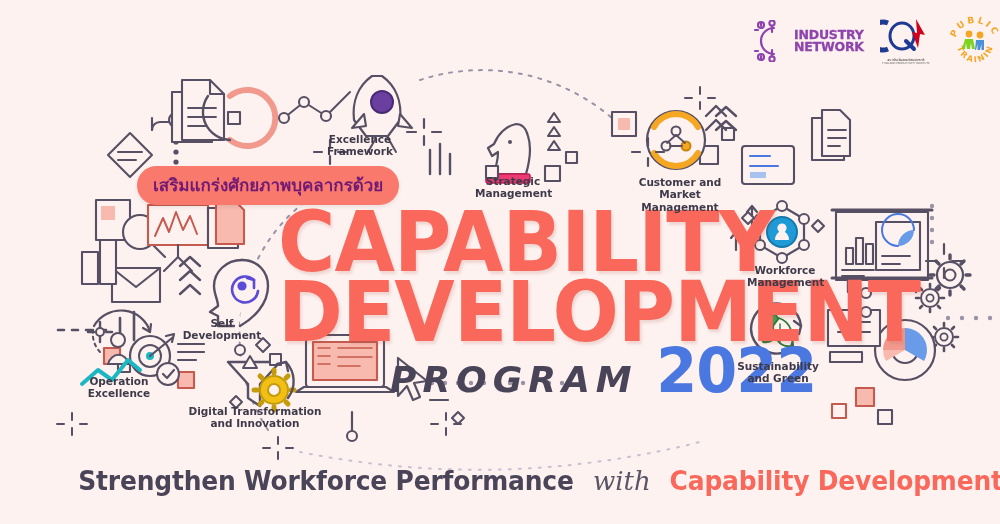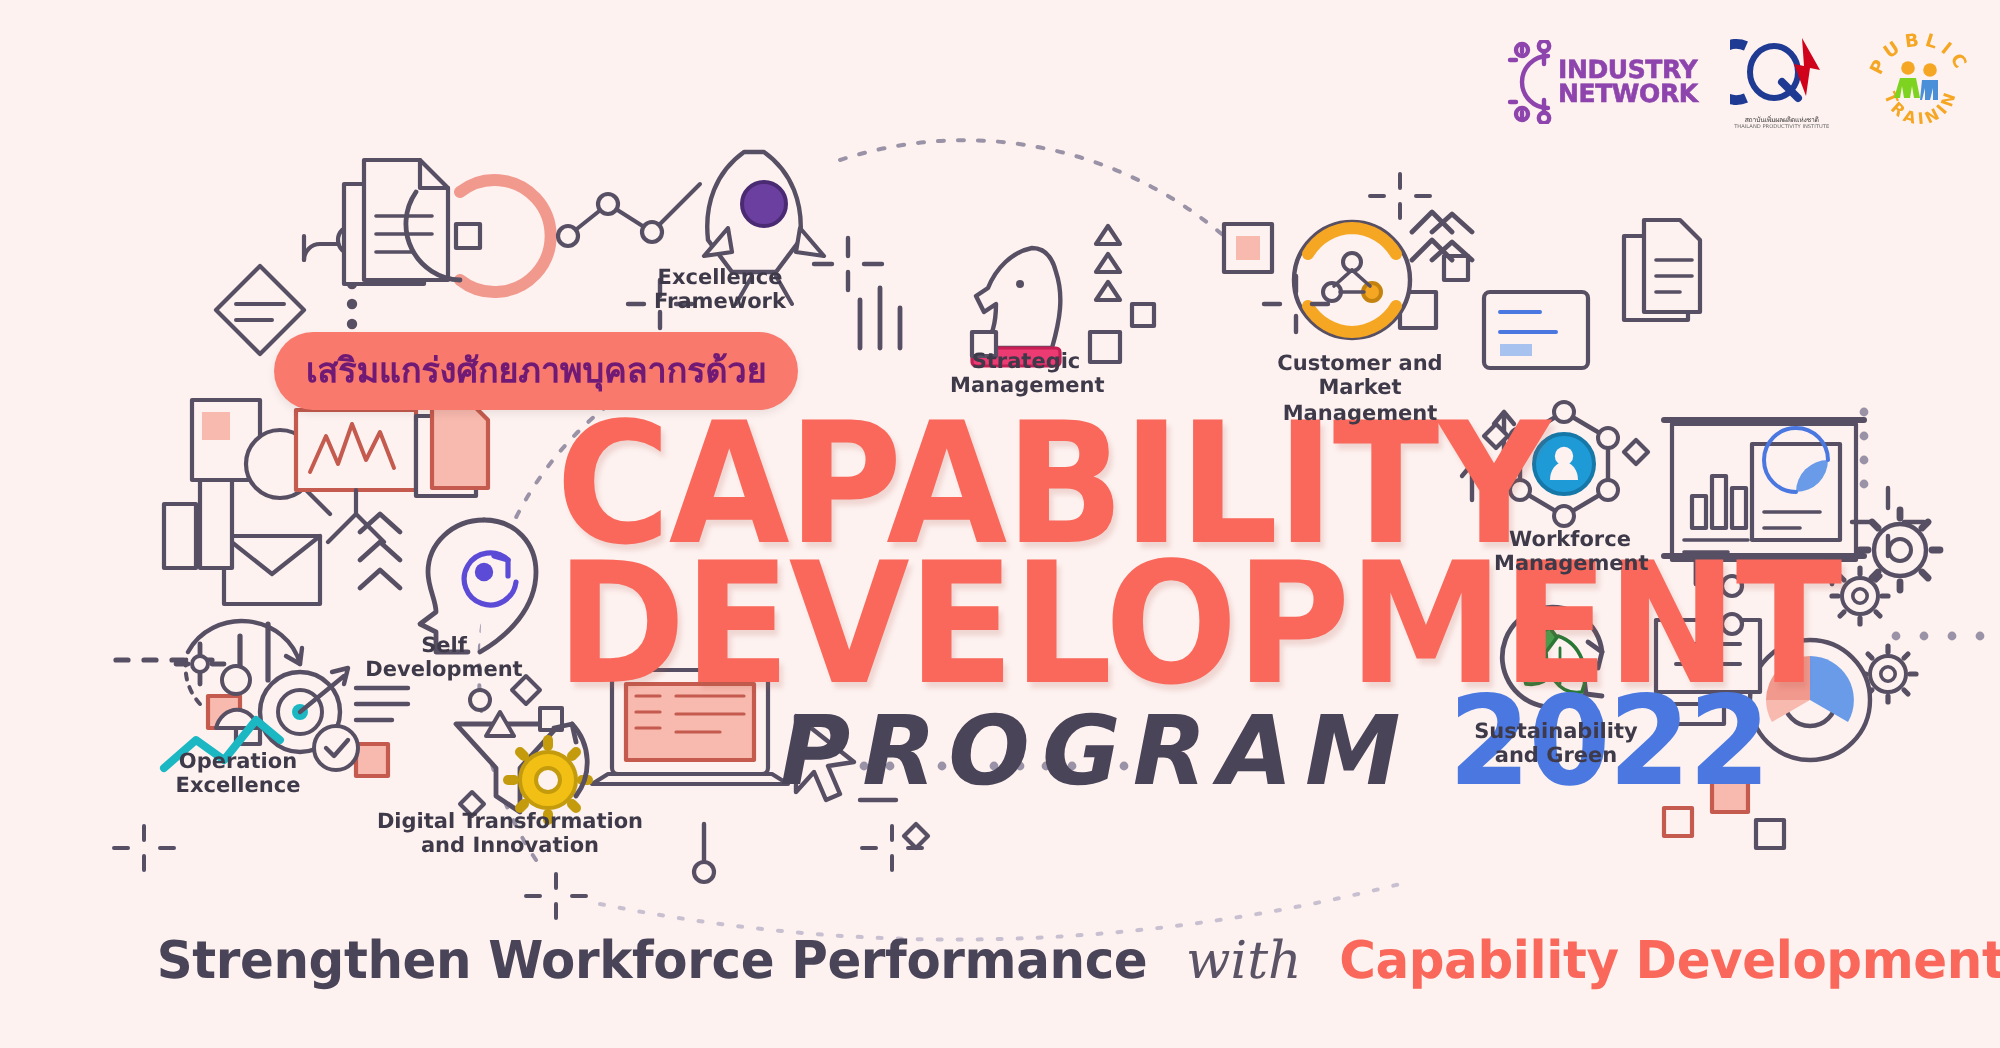--- a/index.html
+++ b/index.html
@@ -22,21 +22,21 @@
     pointer-events:none;
   }
 
   
   #logo-bar {
     position:absolute; top:14px; left:752px;
     display:flex; align-items:center; gap:16px;
   }
   .logo { display:flex; align-items:center; }
   .logo-industry {
-    display:flex; align-items:center; gap:1px;
+    display:flex; align-items:center; gap:16px;
   }
   .logo-industry-text {
     font-family:"DejaVu Sans", sans-serif;
     font-weight:bold; font-size:12.5px; line-height:12px;
     color:#8E44AD; letter-spacing:-0.2px;
     -webkit-text-stroke:0.3px #8E44AD;
   }
   .logo-ftpi-text {
     font-family:"DejaVu Sans", sans-serif;
     font-size:3.4px; color:#333; text-align:center;
@@ -79,21 +79,21 @@
     text-shadow:2px 3px 3px rgba(180,90,80,0.18);
     white-space:nowrap;
   }
   #program-row {
     position:absolute; left:390px; top:334px;
     display:flex; align-items:baseline; gap:14px;
   }
   #program-word {
     font-family:"DejaVu Sans", sans-serif;
     font-style:italic; font-weight:bold;
-    font-size:48px; color:#4A4458;
+    font-size:36px; color:#4A4458;
     letter-spacing:6px;
   }
   #year-word {
     font-family:"DejaVu Sans", sans-serif;
     font-weight:bold; font-size:62px;
     color:#4A78E0; letter-spacing:-1px;
     transform:scaleX(0.95);
     transform-origin:left baseline;
   }
 

